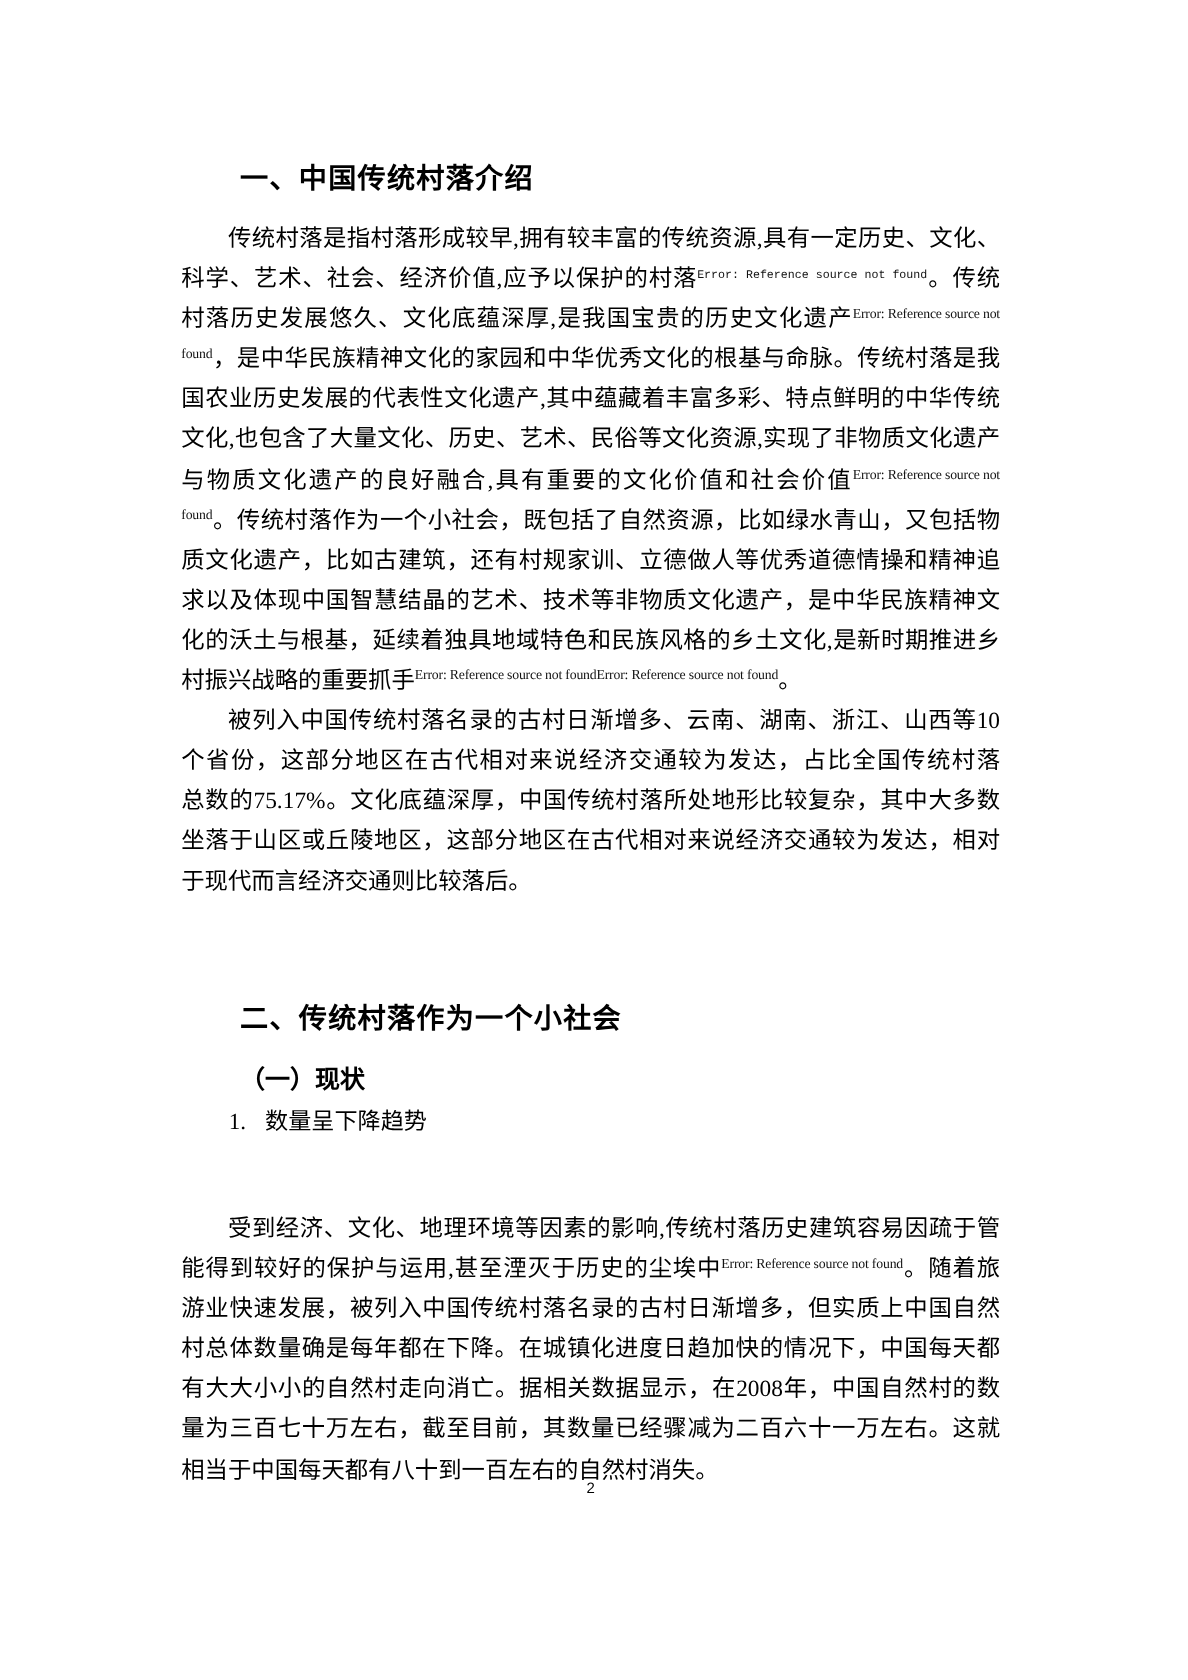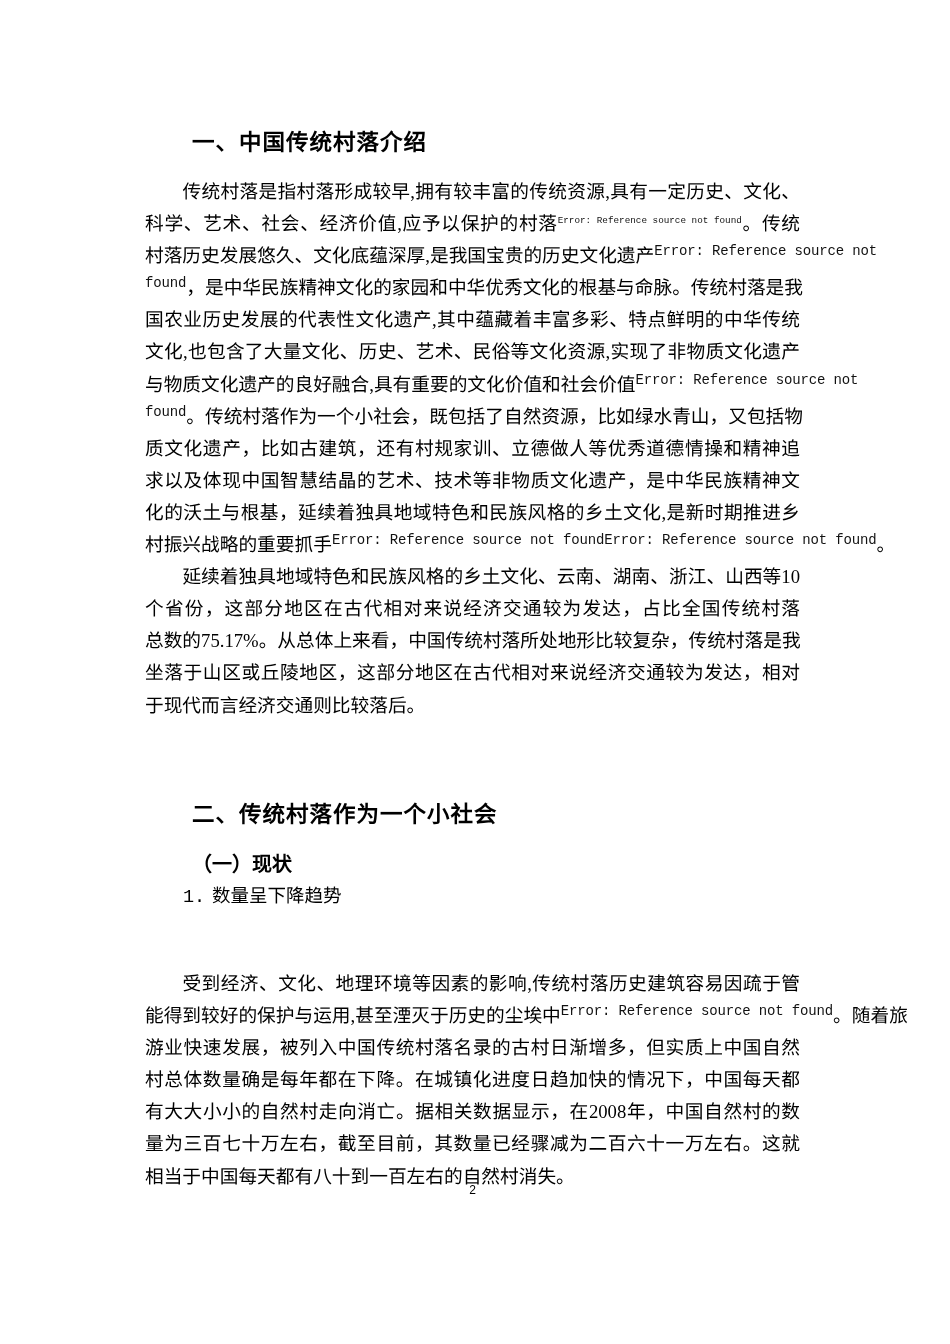--- a/index.html
+++ b/index.html
@@ -17,42 +17,42 @@
     }
     .h1 { top: 128px; }
     .h2 { top: 800px; }
     .h3 {
       position: absolute; left: 192px; top: 850px; margin: 0;
       font-family: "Liberation Sans", "DejaVu Sans", sans-serif;
       font-size: 20px; font-weight: bold; line-height: 28px; white-space: nowrap;
     }
     .h4 {
       position: absolute; left: 183px; top: 886px; margin: 0;
-      font-family: Liberation Mono, monospace;
+      font-family: Liberation Serif, serif;
       font-size: 18.5px; font-weight: normal; line-height: 24px; white-space: nowrap;
     }
     .h4 .num { display: inline-block; width: 29px; }
     .body {
       position: absolute; left: 145px; width: 655px;
       font-size: 18.7px;
     }
     .body1 { top: 176px; }
     .body3 { top: 968px; }
     .ln {
       height: 32.1px; line-height: 32.1px; white-space: nowrap;
       text-align: justify; text-align-last: justify; text-justify: inter-character;
     }
     .ln.last { text-align-last: left; }
     .ln.indent { text-indent: 2em; }
     .ref {
       display: inline-block; text-indent: 0; position: relative; top: -7px;
       line-height: 12px; color: #111;
     }
     .ref.mono { font-family: "Liberation Mono", "DejaVu Sans Mono", monospace; font-size: 9.3px; }
-    .ref.sans { font-family: Liberation Mono, monospace; font-size: 14px; letter-spacing: -0.15px; margin-top: 12px; }
+    .ref.sans { font-family: Liberation Serif, serif; font-size: 11px; letter-spacing: -0.15px; margin-top: 12px; }
     .pagenum {
       position: absolute; left: 145px; width: 655px; top: 1182px; text-align: center;
       font-family: "Liberation Sans", "DejaVu Sans", sans-serif; font-size: 12px; line-height: 16px;
     }
   </style>
 </head>
 <body>
 
 <div class="page">
 
@@ -69,23 +69,23 @@
       <div class="ln"><span>文化,也包含了大量文化、历史、艺术、民俗等文化资源,实现了非物质文化遗产</span></div>
       <div class="ln"><span>与物质文化遗产的良好融合,具有重要的文化价值和社会价值</span><span class="ref sans">Error: Reference source not</span></div>
       <div class="ln"><span class="ref sans">found</span><span>。传统村落作为一个小社会，既包括了自然资源，比如绿水青山，又包括物</span></div>
       <div class="ln"><span>质文化遗产，比如古建筑，还有村规家训、立德做人等优秀道德情操和精神追</span></div>
       <div class="ln"><span>求以及体现中国智慧结晶的艺术、技术等非物质文化遗产，是中华民族精神文</span></div>
       <div class="ln"><span>化的沃土与根基，延续着独具地域特色和民族风格的乡土文化,是新时期推进乡</span></div>
       <div class="ln last"><span>村振兴战略的重要抓手</span><span class="ref sans">Error: Reference source not foundError: Reference source not found</span><span>。</span></div>
     </div>
 
     <div>
-      <div class="ln indent"><span>延续着独具地域特色和民族风格的乡土文化、云南、湖南、浙江、山西等10</span></div>
+      <div class="ln indent"><span>被列入中国传统村落名录的古村日渐增多、云南、湖南、浙江、山西等10</span></div>
       <div class="ln"><span>个省份，这部分地区在古代相对来说经济交通较为发达，占比全国传统村落</span></div>
-      <div class="ln"><span>总数的75.17%。从总体上来看，中国传统村落所处地形比较复杂，传统村落是我</span></div>
+      <div class="ln"><span>总数的75.17%。文化底蕴深厚，中国传统村落所处地形比较复杂，其中大多数</span></div>
       <div class="ln"><span>坐落于山区或丘陵地区，这部分地区在古代相对来说经济交通较为发达，相对</span></div>
       <div class="ln last"><span>于现代而言经济交通则比较落后。</span></div>
     </div>
   </div>
 
   <h1 class="h2">二、传统村落作为一个小社会</h1>
   <h2 class="h3">（一）现状</h2>
   <h3 class="h4"><span class="num">1.</span><span>数量呈下降趋势</span></h3>
 
   <div class="body body3">

